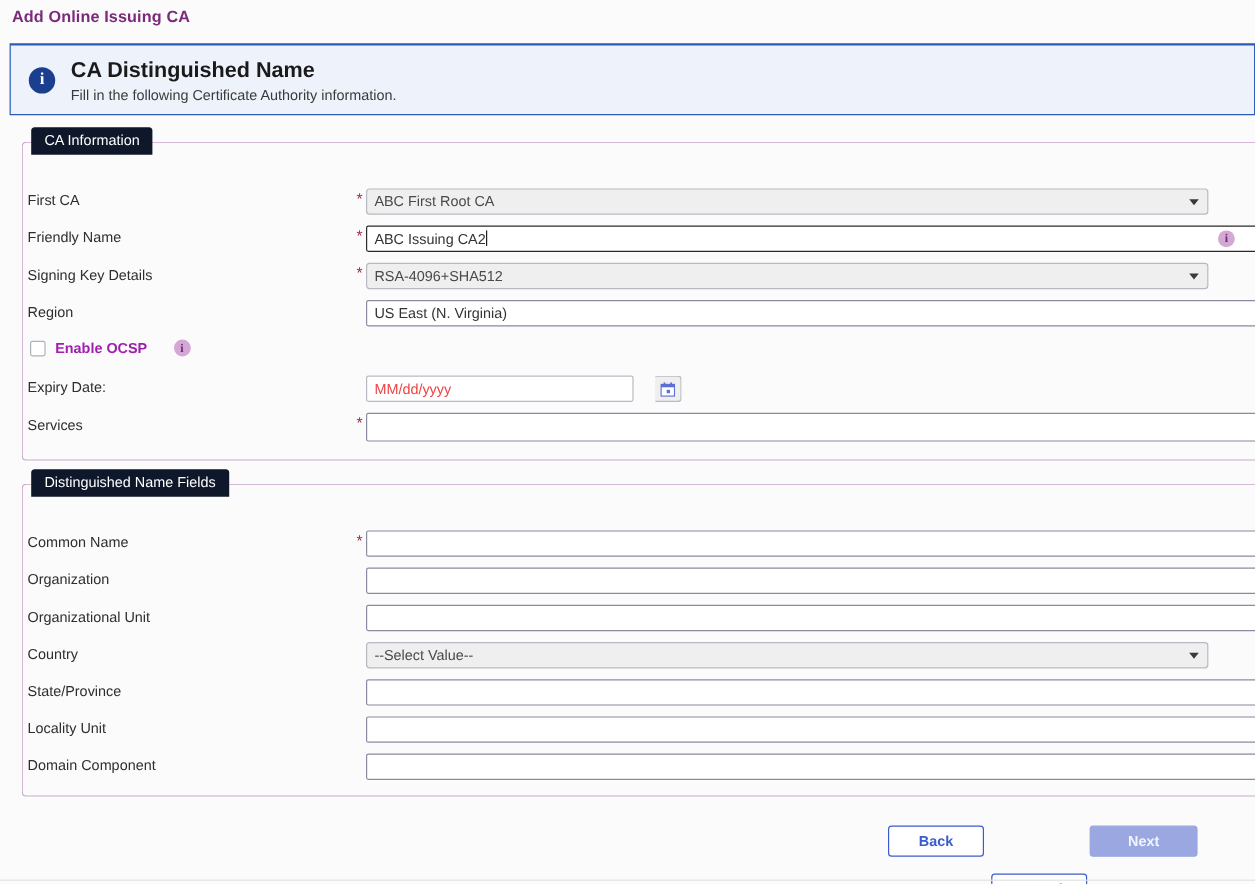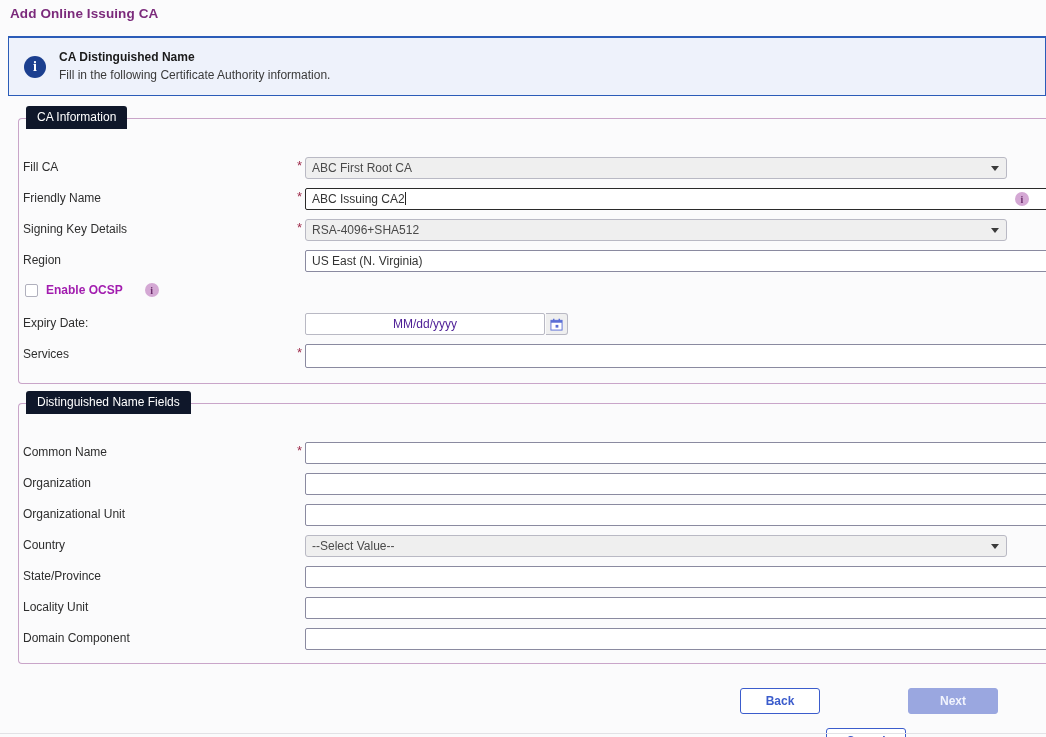--- a/index.html
+++ b/index.html
@@ -54,21 +54,21 @@
     display: flex;
     align-items: center;
     justify-content: center;
     margin-left: 15px;
     margin-right: 13px;
     flex: 0 0 auto;
   }
   .info-banner-text { line-height: 1.45; }
   .info-banner-title {
     font-weight: bold;
-    font-size: 12px;
+    font-size: 18px;
     color: #1a1a1a;
     display: block;
   }
   .info-banner-sub {
     font-size: 12px;
     color: #3a3a3a;
     display: block;
   }
 
   
@@ -165,28 +165,27 @@
     right: 7px;
     top: 8px;
     width: 0;
     height: 0;
     border-left: 4px solid transparent;
     border-right: 4px solid transparent;
     border-top: 5px solid #3a3a3a;
   }
 
   .date-input {
-    width: 240px;
+    width: 223px;
     background: #ffffff;
     border: 1px solid #b9b9c4;
     border-radius: 2px;
-    color: #4c1d95;
+    color: #ef4444;
     padding: 0 6px;
     line-height: 20px;
-    text-align: center;
   }
   .date-btn {
     position: absolute;
     left: 527px;
     width: 22px;
     height: 22px;
     box-sizing: border-box;
     background: #efefef;
     border: 1px solid #b9b9c4;
     border-left: none;
@@ -289,21 +288,21 @@
   <div class="info-banner-text">
     <span class="info-banner-title">CA Distinguished Name</span>
     <span class="info-banner-sub">Fill in the following Certificate Authority information.</span>
   </div>
 </div>
 
 <div class="fieldset" id="fs-ca-info">
   <div class="fieldset-legend">CA Information</div>
 
   <div class="row" style="top:38px;">
-    <span class="field-label">Fill CA</span>
+    <span class="field-label">First CA</span>
     <span class="req-star">*</span>
     <div class="control selectbox">
       <span>ABC First Root CA</span>
       <span class="sel-arrow"></span>
     </div>
   </div>
 
   <div class="row" style="top:69px;">
     <span class="field-label">Friendly Name</span>
     <span class="req-star">*</span>

